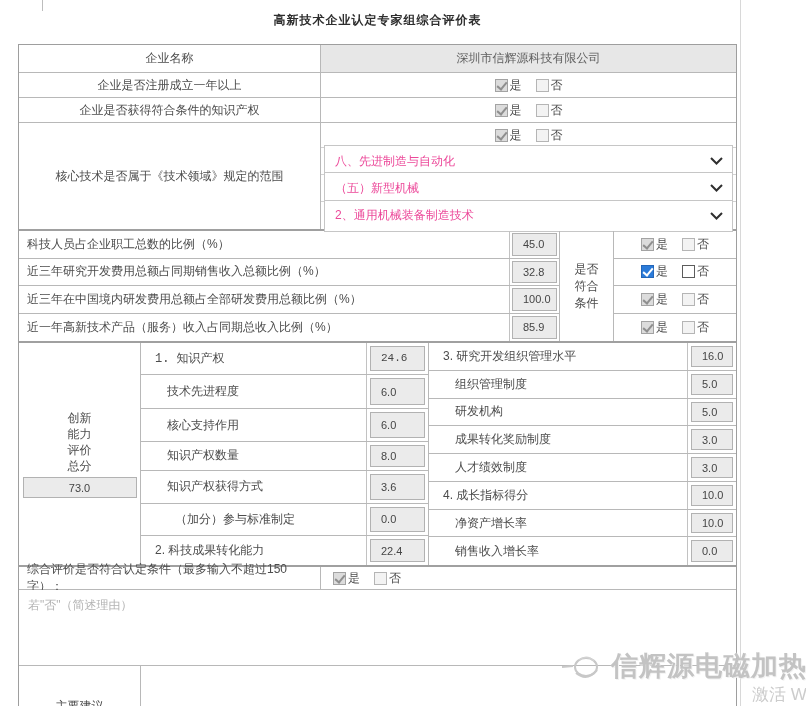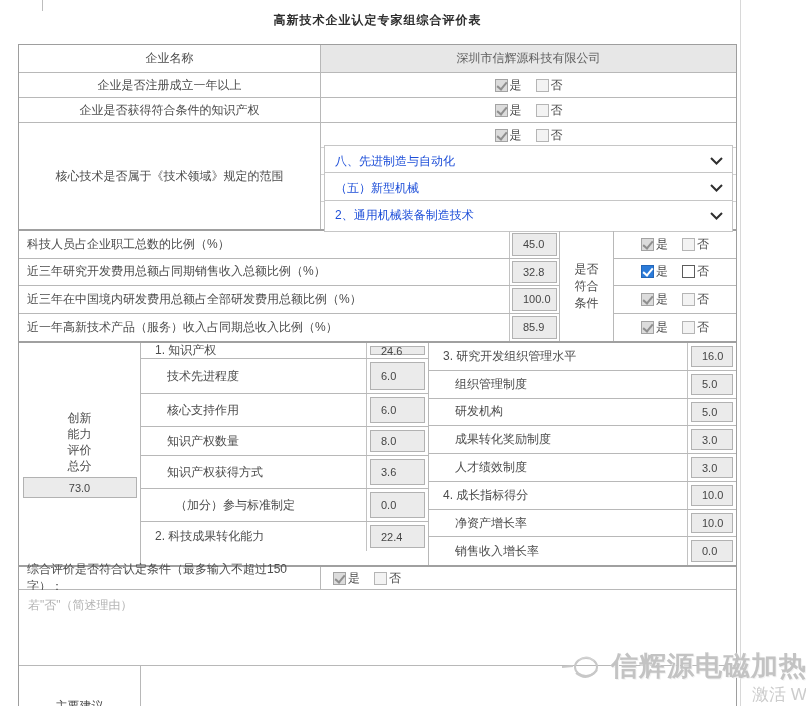--- a/index.html
+++ b/index.html
@@ -29,21 +29,21 @@
   .val-r { flex:1; }
   .company-val { background:#e7e7e7; color:#5f5f5f; }
 
   
   .r-tech { height:108px; }
   .tech-right { flex:1; display:flex; flex-direction:column; }
   .tech-sub { height:27px; border-bottom:1px solid #d2d2d2; display:flex; align-items:center; }
   .tech-sub:last-child { border-bottom:none; }
   .ddl { flex:1; margin:2px 3px; height:32px; border:1px solid #c6c6c6; background:#fff;
          display:flex; align-items:center; justify-content:space-between;
-         padding:0 9px 0 10px; color:#1d4ed8; cursor:pointer;gap:19px; }
+         padding:0 9px 0 10px; color:#ec4899; cursor:pointer;gap:19px; }
 
   
   .ratio-left { width:540px; display:flex; flex-direction:column; }
   .ratio-row { height:28px; display:flex; border-bottom:1px solid #b8b8b8; }
   .ratio-row:last-child { border-bottom:none; }
   .ratio-label { flex:1; display:flex; align-items:center; padding-left:8px; }
   .valcell { width:50px; border-left:1px solid #c2c2c2; display:flex; }
   .vbox { flex:1; margin:2px; background:#ebebeb; border:1px solid #b2b2b2;
           display:flex; align-items:center; padding-left:10px; font-size:11px; color:#454545; }
   .ratio-mid { width:55px; border-left:1px solid #b8b8b8; border-right:1px solid #b8b8b8;
@@ -283,21 +283,21 @@
 
     <div class="row thick" style="height:224px;">
       <div class="s-head">
         <span>创新</span>
         <span>能力</span>
         <span>评价</span>
         <span>总分</span>
         <div class="total-box">73.0</div>
       </div>
       <div class="s-left">
-        <div class="s-row" style="height:16px;">
+        <div class="s-row" style="height:32px;font-family:Liberation Mono, monospace;">
           <div class="s-label">1. 知识产权</div>
           <div class="s-valcell">
               <div class="vbox">24.6</div>
             </div>
         </div>
         <div class="s-row" style="height:35px;">
           <div class="s-label ind">技术先进程度</div>
           <div class="s-valcell">
               <div class="vbox">6.0</div>
             </div>

